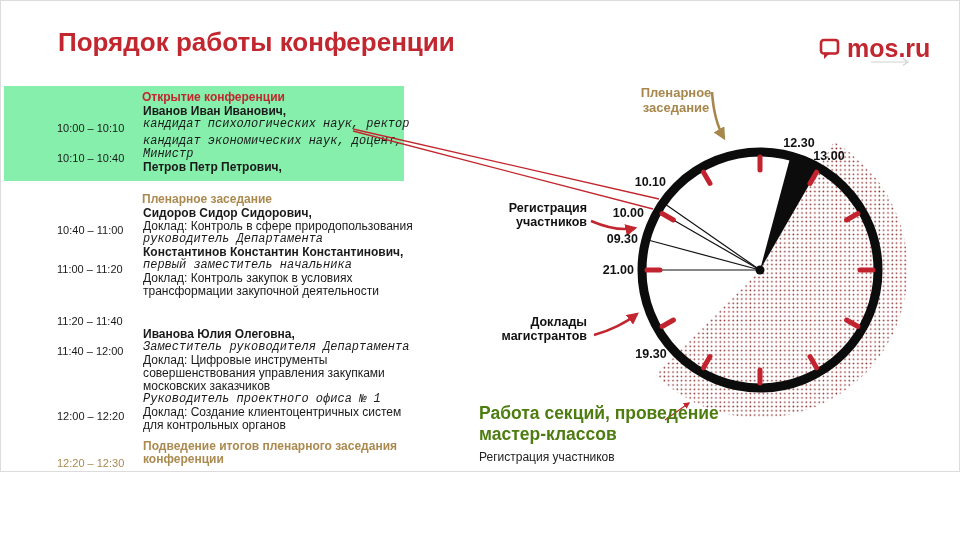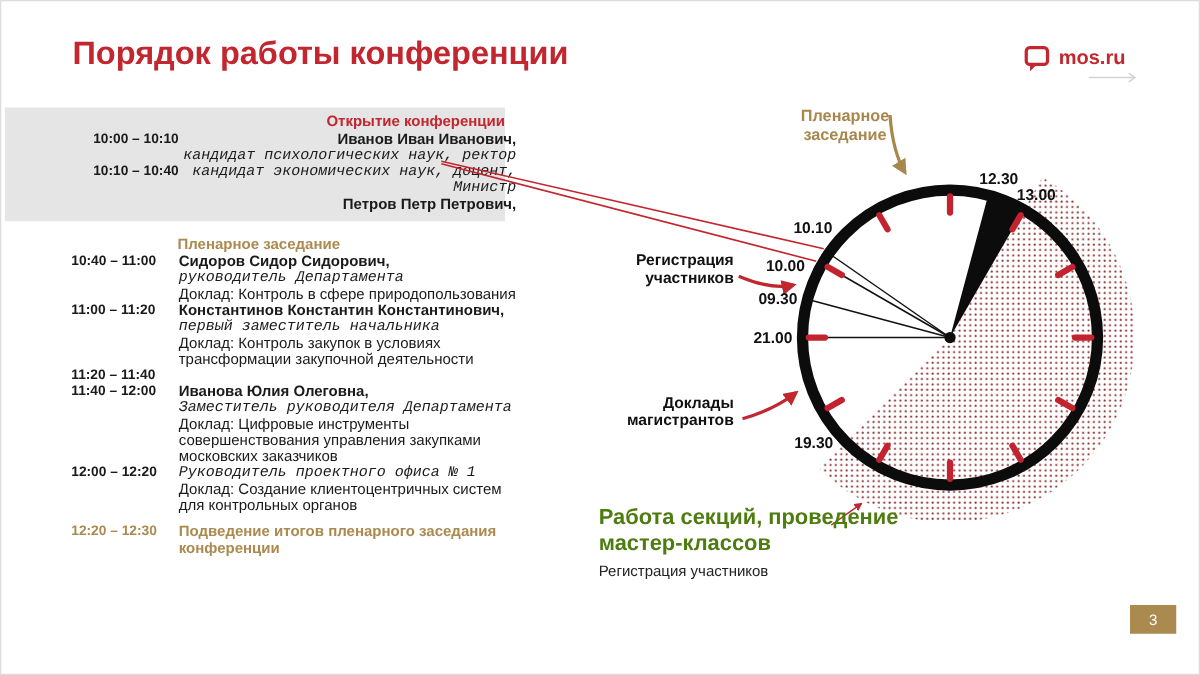--- a/index.html
+++ b/index.html
@@ -1,36 +1,36 @@
 <!DOCTYPE html>
 <html><head>
 <meta charset="utf-8">
 <style>
   html,body{margin:0;padding:0;background:#fff;}
   .slide{
-    position:relative;width:960px;height:540px;background:#fff;overflow:hidden;
+    position:relative;width:960px;height:472px;background:#fff;overflow:hidden;
     font-family:"Liberation Sans",sans-serif;color:#1a1a1a;
     border:1px solid #dcdcdc;box-sizing:border-box;
   }
   .title{
     position:absolute;left:57px;top:26px;font-size:26px;font-weight:700;color:#c2262e;
   }
   
   .logo{position:absolute;left:816px;top:33px;display:flex;align-items:center;}
-  .logo-text{font-size:16px;font-weight:700;color:#c2262e;margin-left:5px;}
+  .logo-text{font-size:25px;font-weight:700;color:#c2262e;margin-left:5px;}
   .logo-arrow{position:absolute;left:868px;top:56px;}
   
   .agenda{position:absolute;left:3px;top:85px;width:400px;}
-  .section.highlight{background:#e5e5e5;padding:5px 0 7px 0;text-align:right;}
+  .section.highlight{background:#86efac;padding:5px 0 7px 0;}
   .section.plain{margin-top:12px;}
   .sec-header{font-size:12px;font-weight:700;margin-left:138px;line-height:13px;margin-bottom:1px;}
   .sec-header.tone-red{color:#c2262e;}
   .sec-header.tone-tan{color:#ab8a50;}
   .row{display:flex;align-items:flex-start;}
-  .time{flex:0 0 86px;margin-left:53px;font-size:11px;font-weight:700;line-height:13px;}
+  .time{flex:0 0 86px;margin-left:53px;font-size:11px;font-weight:400;line-height:13px;margin-top:17px;}
   .content{flex:0 0 270px;font-size:12px;line-height:13px;}
   .line{display:block;}
   .l-name{font-weight:700;}
   .l-role{font-style:italic;font-family:Liberation Mono, monospace;}
   .row.muted{margin-top:8px;}
   .row.muted .time{color:#ab8a50;}
   .row.muted .l-summary{color:#ab8a50;font-weight:700;}
   
   .callout{position:absolute;font-weight:700;}
   .callout-plenary{left:617px;top:84px;width:116px;text-align:center;font-size:13px;line-height:15px;color:#a8874c;}
@@ -82,22 +82,22 @@
             <span class="line l-name">Петров Петр Петрович,</span>
           </div>
         </div>
       </div>
       <div class="section plain">
         <div class="sec-header tone-tan">Пленарное заседание</div>
         <div class="row">
           <div class="time">10:40 – 11:00</div>
           <div class="content">
             <span class="line l-name">Сидоров Сидор Сидорович,</span>
+            <span class="line l-talk">Доклад: Контроль в сфере природопользования</span>
             <span class="line l-role">руководитель Департамента</span>
-            <span class="line l-talk">Доклад: Контроль в сфере природопользования</span>
           </div>
         </div>
         <div class="row">
           <div class="time">11:00 – 11:20</div>
           <div class="content">
             <span class="line l-name">Константинов Константин Константинович,</span>
             <span class="line l-role">первый заместитель начальника</span>
             <span class="line l-talk">Доклад: Контроль закупок в условиях трансформации закупочной деятельности</span>
           </div>
         </div>

